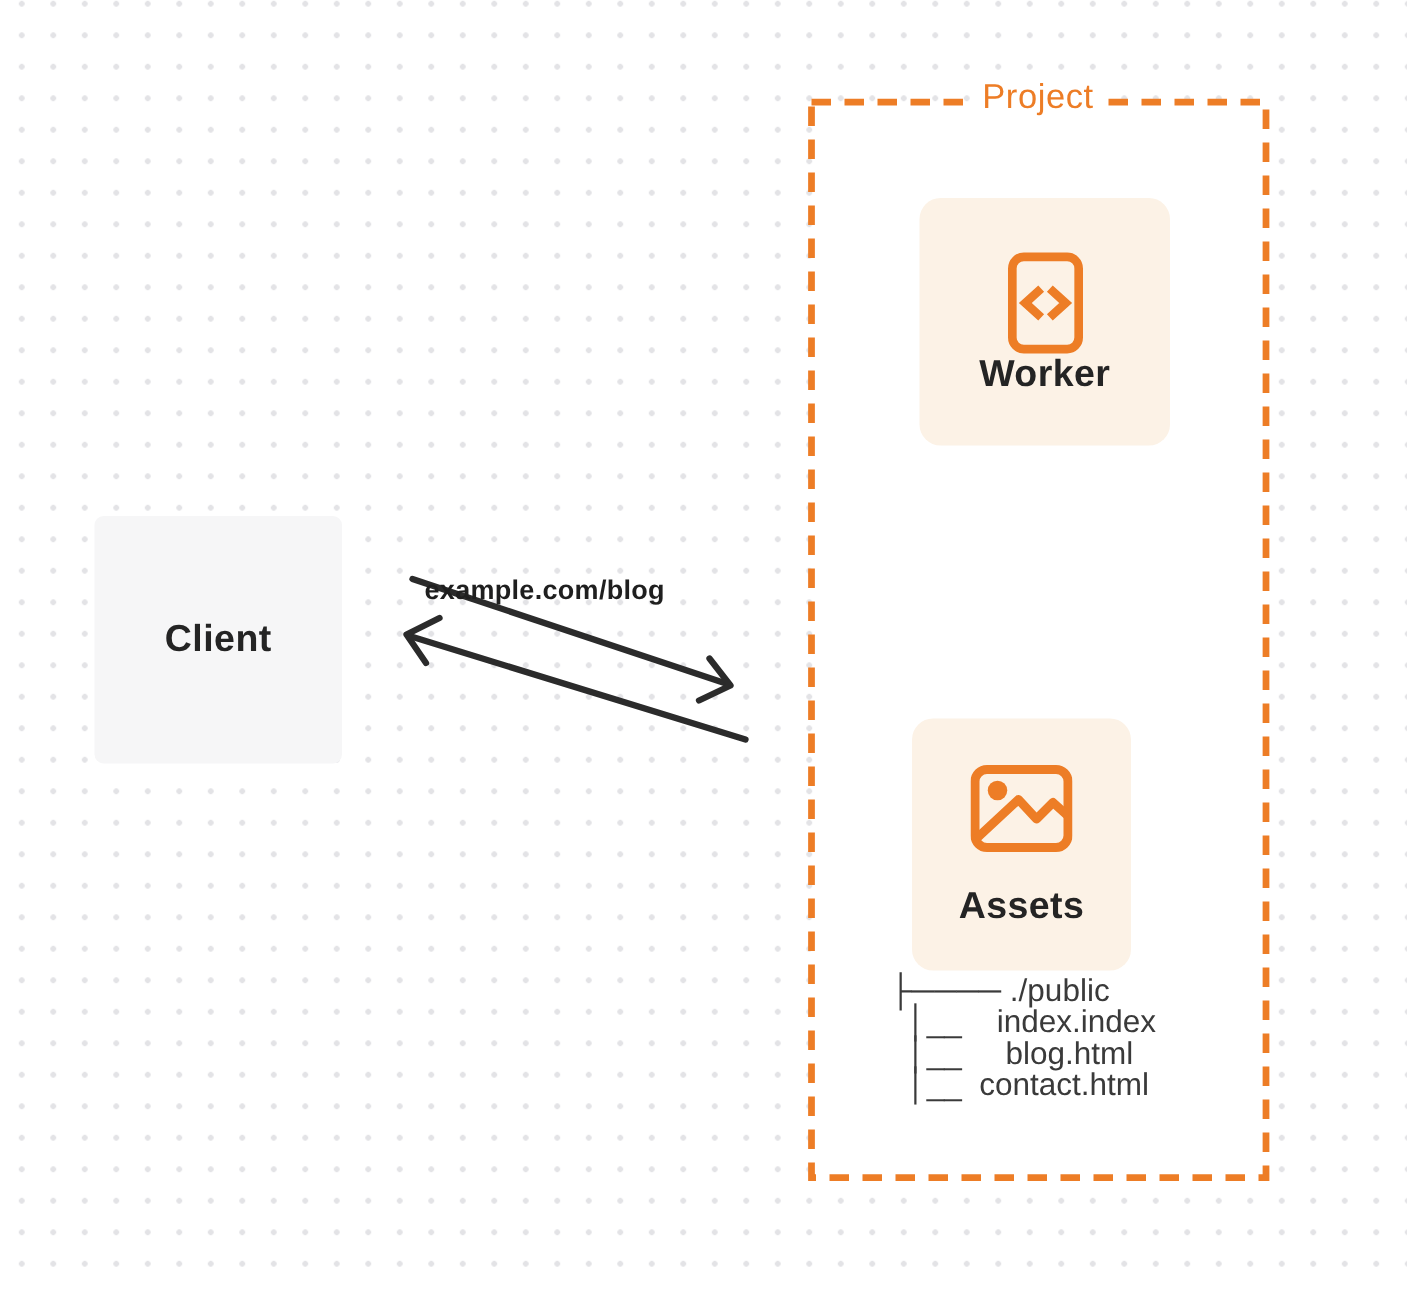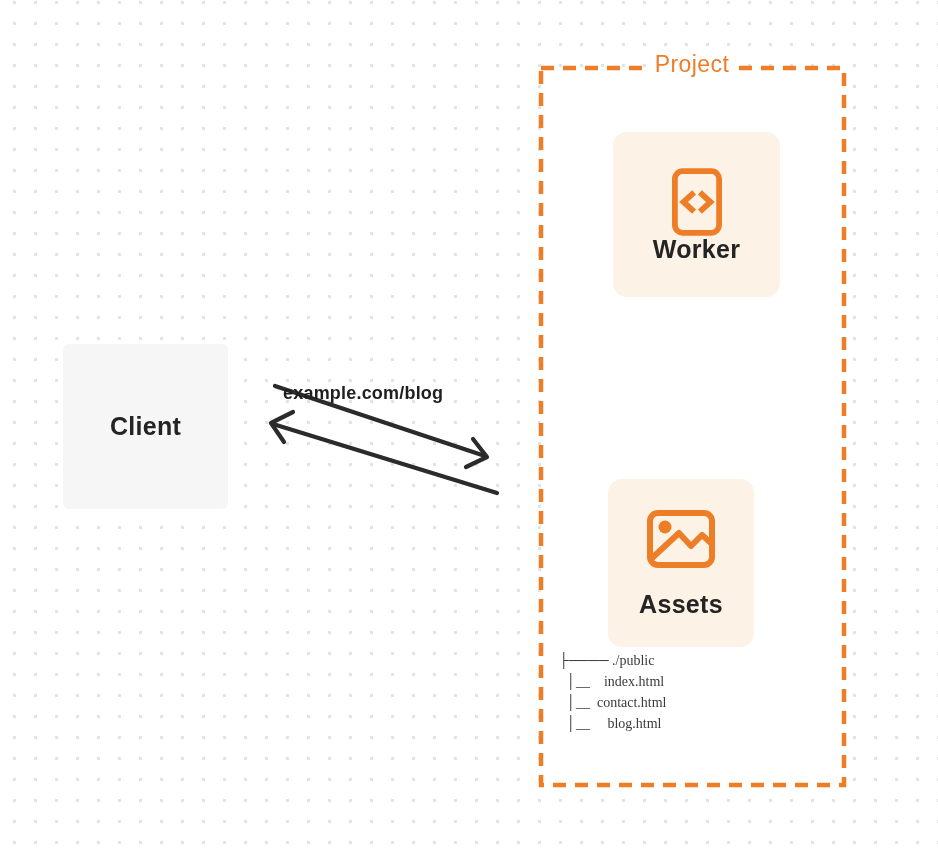--- a/index.html
+++ b/index.html
@@ -90,23 +90,23 @@
   .card.assets{left:608px;top:479px;width:146px;height:168px;gap:24px;}
   .card .card-label{
     font-size:25px;font-weight:bold;color:var(--text-dark);
     letter-spacing:0.3px;line-height:1;
   }
   .icon-svg{display:block;}
   .icon-stroke{stroke:var(--accent-orange);fill:none;}
   .icon-fill{fill:var(--accent-orange);}
   .file-tree{
     position:absolute;
-    left:559px;top:650px;
-    font-family:Liberation Serif, serif;
-    font-size:14px;
+    left:593px;top:650px;
+    font-family:Liberation Sans, sans-serif;
+    font-size:21px;
     line-height:21px;
     color:var(--tree-text);
   }
   .tree-line{white-space:pre;}
 </style>
 </head>
 <body>
 
 <div class="canvas">
 
@@ -145,18 +145,18 @@
     <svg class="icon-svg" width="68" height="58" viewBox="0 0 68 58" xmlns="http://www.w3.org/2000/svg">
       <rect class="icon-stroke" x="3" y="3" width="62" height="52" rx="8" stroke-width="6"></rect>
       <circle class="icon-fill" cx="18" cy="17" r="6.5"></circle>
       <polyline class="icon-stroke" points="4,49 32,23 44,36 55,25 65,34" stroke-width="6" stroke-linejoin="round"></polyline>
     </svg>
     <span class="card-label">Assets</span>
   </div>
 
   <div class="file-tree">
     <div class="tree-line">├──── ./public</div>
-    <div class="tree-line">  │__    index.html</div>
+    <div class="tree-line">  │__    index.index</div>
+    <div class="tree-line">  │__     blog.html</div>
     <div class="tree-line">  │__  contact.html</div>
-    <div class="tree-line">  │__     blog.html</div>
   </div>
 
 </div>
 
 </body></html>

